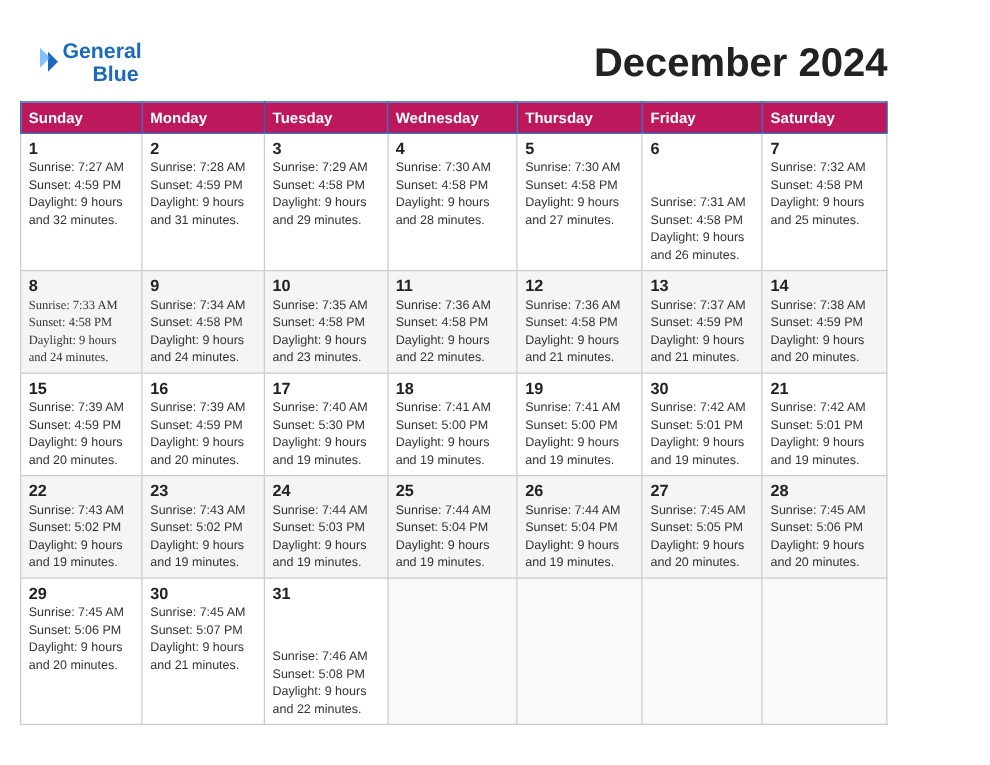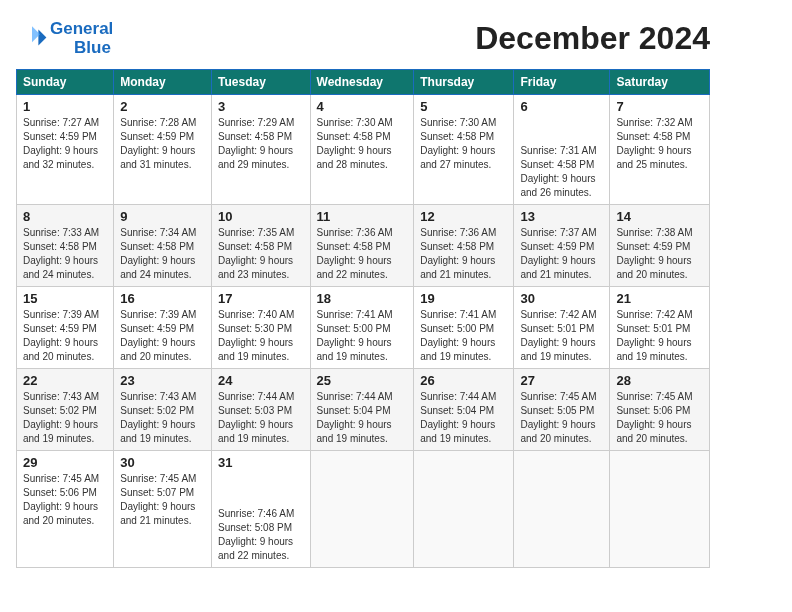--- a/index.html
+++ b/index.html
@@ -5,21 +5,21 @@
     * { margin: 0; padding: 0; box-sizing: border-box; }
     body {
       font-family: Arial, sans-serif;
       background: #fff;
       width: 792px;
       height: 612px;
       overflow: hidden;
     }
     .container {
       width: 726px;
-      padding: 20px 16px 8px 16px;
+      padding: 32px 16px 8px 16px;
     }
     .header {
       display: flex;
       justify-content: space-between;
       align-items: flex-start;
       margin-bottom: 12px;
     }
     .logo {
       display: flex;
       align-items: center;
@@ -40,21 +40,21 @@
     .location {
       font-size: 15px;
       color: #444;
     }
     table {
       width: 100%;
       border-collapse: collapse;
       font-size: 10.5px;
     }
     thead tr th {
-      background: #0f766e;
+      background: #be185d;
       color: #fff;
       text-align: left;
       padding: 5px 6px;
       font-size: 12px;
       font-weight: bold;
       border: 1px solid #1a6bbf;
     }
     tbody tr td {
       border: 1px solid #ccc;
       vertical-align: top;
@@ -162,21 +162,21 @@
             <span class="day-num">7</span>
             <div class="day-info" style="white-space: pre-line;">Sunrise: 7:32 AM
 Sunset: 4:58 PM
 Daylight: 9 hours
 and 25 minutes.</div>
           </td>
         </tr>
         <tr>
           <td>
             <span class="day-num">8</span>
-            <div class="day-info" style="white-space: pre-line;">Sunrise: 7:33 AM
+            <div class="day-info" style="white-space: pre-line; font-family: Liberation Serif, serif;">Sunrise: 7:33 AM
 Sunset: 4:58 PM
 Daylight: 9 hours
 and 24 minutes.</div>
           </td>
           <td>
             <span class="day-num">9</span>
             <div class="day-info" style="white-space: pre-line;">Sunrise: 7:34 AM
 Sunset: 4:58 PM
 Daylight: 9 hours
 and 24 minutes.</div>

